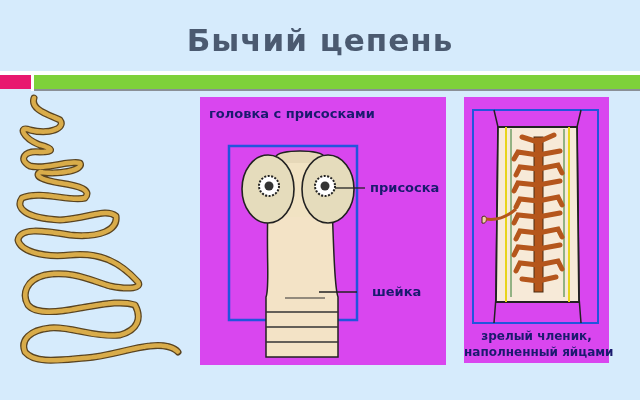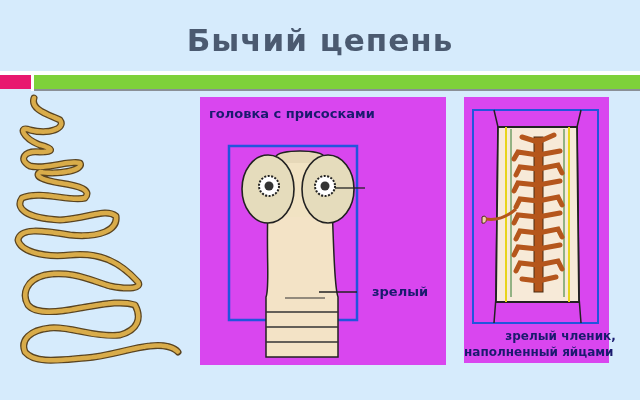--- a/index.html
+++ b/index.html
@@ -53,36 +53,37 @@
     <path d="M70,66 L130,66 L132,120 L68,120 Z" fill="#f1e3c3"></path>
 
     <ellipse cx="68" cy="92" rx="26" ry="34" fill="#e5dcbc" stroke="#222" stroke-width="1.6"></ellipse>
     <ellipse cx="128" cy="92" rx="26" ry="34" fill="#e5dcbc" stroke="#222" stroke-width="1.6"></ellipse>
     <circle cx="69" cy="89" r="10" fill="#fff" stroke="#222" stroke-width="2" stroke-dasharray="2 1.5"></circle>
     <circle cx="69" cy="89" r="4.5" fill="#333"></circle>
     <circle cx="125" cy="89" r="10" fill="#fff" stroke="#222" stroke-width="2" stroke-dasharray="2 1.5"></circle>
     <circle cx="125" cy="89" r="4.5" fill="#333"></circle>
     <line x1="135" y1="91" x2="165" y2="91" stroke="#222" stroke-width="1.3"></line>
   </svg>
-  <div class="lbl" style="left:172px;top:187px;">зрелый</div>
+  <div class="lbl" style="left:170px;top:83px;">присоска</div>
+  <div class="lbl" style="left:172px;top:187px;">шейка</div>
 </div>
 
 <div class="panel" id="p2">
   <svg width="145" height="230" style="position:absolute;left:0;top:0;">
     <rect x="9" y="13" width="125" height="213" fill="none" stroke="#2255dd" stroke-width="2"></rect>
     <path d="M30,13 L34,30 L32,200 L30,226 M117,13 L113,30 L115,200 L117,226" fill="none" stroke="#222" stroke-width="1.5"></path>
     <path d="M34,30 L113,30 L115,205 L32,205 Z" fill="#f7ead8" stroke="#222" stroke-width="1.8"></path>
     <line x1="42" y1="30" x2="42" y2="205" stroke="#e8d41a" stroke-width="2"></line>
     <line x1="105" y1="30" x2="105" y2="205" stroke="#e8d41a" stroke-width="2"></line>
     <line x1="47" y1="32" x2="47" y2="200" stroke="#2f7a2f" stroke-width="1"></line>
     <line x1="100" y1="32" x2="100" y2="200" stroke="#2f7a2f" stroke-width="1"></line>
 
     <rect x="70" y="40" width="9" height="155" fill="#b5561c" stroke="#4a2a10" stroke-width="1"></rect>
     <g fill="none" stroke="#b5561c" stroke-width="5" stroke-linecap="round">
       <path d="M74,45 L58,40 M74,45 L90,38 M74,58 L54,55 L50,62 M74,58 L96,54 M74,72 L56,70 L52,78 M74,72 L94,68 L98,76 M74,88 L54,86 L50,94 M74,88 L96,84 M74,104 L56,102 L52,110 M74,104 L94,100 L98,108 M74,120 L54,118 L50,126 M74,120 L96,116 M74,136 L56,134 L52,142 M74,136 L94,132 L98,140 M74,152 L54,150 L50,158 M74,152 L96,148 M74,168 L56,166 L52,174 M74,168 L94,164 L98,172 M74,184 L58,182 M74,184 L92,180"></path>
     </g>
 
     <path d="M18,120 C24,116 24,128 18,126 Z" fill="#f0cfa8" stroke="#4a2a10" stroke-width="1"></path>
     <path d="M22,122 C35,124 45,118 52,112" fill="none" stroke="#b5561c" stroke-width="3"></path>
   </svg>
-  <div class="lbl" style="left:0;top:232px;width:145px;text-align:center;font-size:12px;padding-left:24px;">зрелый членик,</div>
+  <div class="lbl" style="left:0;top:232px;width:145px;text-align:center;font-size:12px;">зрелый членик,</div>
   <div class="lbl" style="left:0;top:248px;width:145px;text-align:left;font-size:12px;">наполненный яйцами</div>
 </div>
 
 </body></html>

